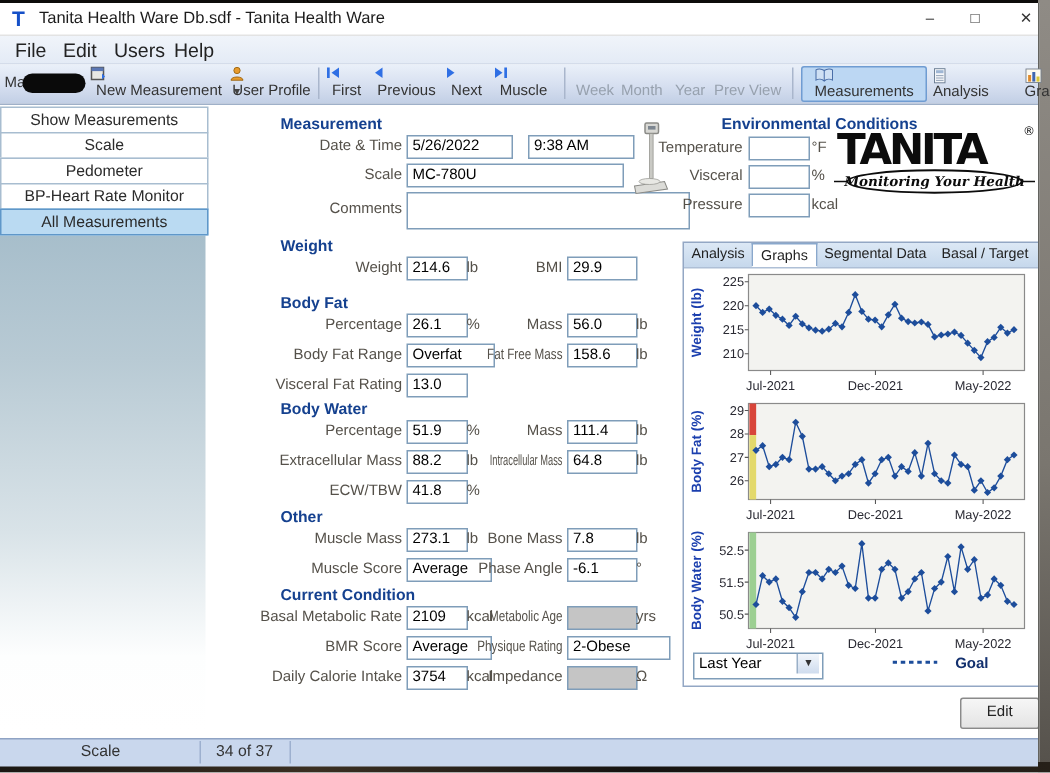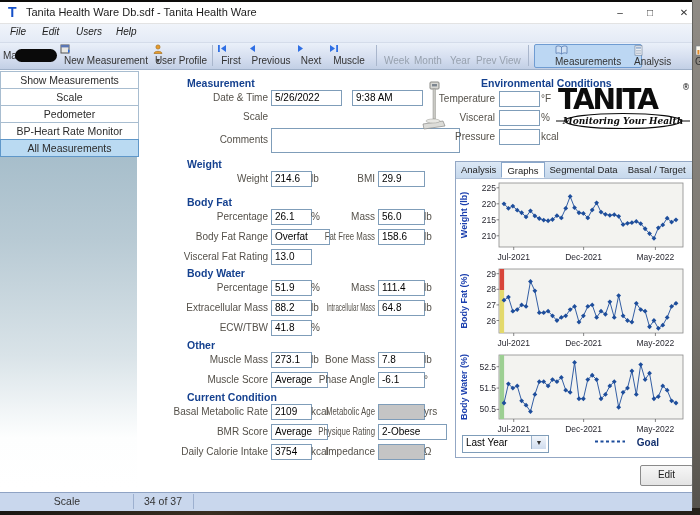--- a/index.html
+++ b/index.html
@@ -11,31 +11,31 @@
 
   
   .titlebar{position:relative;height:21px;background:#ffffff;border-bottom:1px solid #e3e3e3;}
   .app-icon{position:absolute;left:8px;top:3px;width:14px;height:14px;color:#1550c8;font-weight:bold;font-size:14px;line-height:14px;}
   .title-text{position:absolute;left:26px;top:4px;font-size:11px;color:#1c1c1c;}
   .win-btn{position:absolute;top:2px;width:24px;height:17px;text-align:center;font-size:10px;color:#333;line-height:17px;}
   .win-min{right:60px;} .win-max{right:30px;} .win-close{right:-4px;}
 
   
   .menubar{position:relative;height:18px;background:linear-gradient(#f0f4fa,#e4ebf6);border-bottom:1px solid #d4dcea;}
-  .menu-item{position:absolute;top:2px;font-size:10px;color:#222;font-style:italic;}
+  .menu-item{position:absolute;top:2px;font-size:13px;color:#222;}
 
   
   .toolbar{position:relative;height:26px;background:linear-gradient(#eaf0f9,#d6dff0 55%,#c2cfe5);border-bottom:1px solid #9fb0c8;}
   .tb-text{position:absolute;font-size:10px;color:#333;}
   .tb-gray{color:#97a1ae;}
   .redact{position:absolute;left:15px;top:6px;width:42px;height:13px;background:#0a0a0a;border-radius:7px;}
   .tb-sep{position:absolute;top:2px;width:1px;height:21px;background:#a9b6cc;}
   .tb-stack{position:absolute;top:1px;text-align:center;font-size:10px;color:#333;}
   .tb-stack .ic{display:block;height:11px;line-height:10px;margin-bottom:0px;}
-  .tb-big{position:absolute;top:1px;height:22px;padding:0 20px;text-align:right;font-size:10px;color:#333;border:1px solid transparent;}
+  .tb-big{position:absolute;top:1px;height:22px;padding:0 8px;text-align:right;font-size:10px;color:#333;border:1px solid transparent;}
   .tb-big .ic{display:block;height:11px;}
   .tb-big.sel{background:#bcd7f3;border:1px solid #6f9cd2;border-radius:2px;}
   .caret{font-size:8px;color:#444;}
 
   
   .main{position:relative;height:422px;background:#fff;overflow:hidden;}
 
   
   .sidebar{position:absolute;left:0;top:0;width:138px;height:306px;}
   .side-fill{position:absolute;left:0;top:87px;width:137px;height:330px;
@@ -235,20 +235,21 @@
       </div>
 
       <div class="sec-h" style="left:143px;top:7px">Measurement</div>
       <div class="row" style="top:20px">
         <span class="lb1">Date &amp; Time</span>
         <span class="bx1 box" style="width:66px">5/26/2022</span>
         <span class="box" style="position:absolute;left:212px;top:0;width:66px">9:38 AM</span>
       </div>
       <div class="row" style="top:39px">
         <span class="lb1">Scale</span>
+        <span class="bx1 box wide">MC-780U</span>
       </div>
       <div class="row" style="top:58px;height:26px">
         <span class="lb1" style="top:6px">Comments</span>
         <span class="bx1 box" style="width:184px;height:22px"></span>
       </div>
 
       <div style="position:absolute;left:420px;top:10px">
         <svg width="26" height="50" viewBox="0 0 26 50">
           <rect x="10" y="2" width="9" height="7" rx="1" fill="#d8d8d4" stroke="#8a8a86"></rect>
           <rect x="12" y="4" width="5" height="2.4" fill="#7d8690"></rect>

